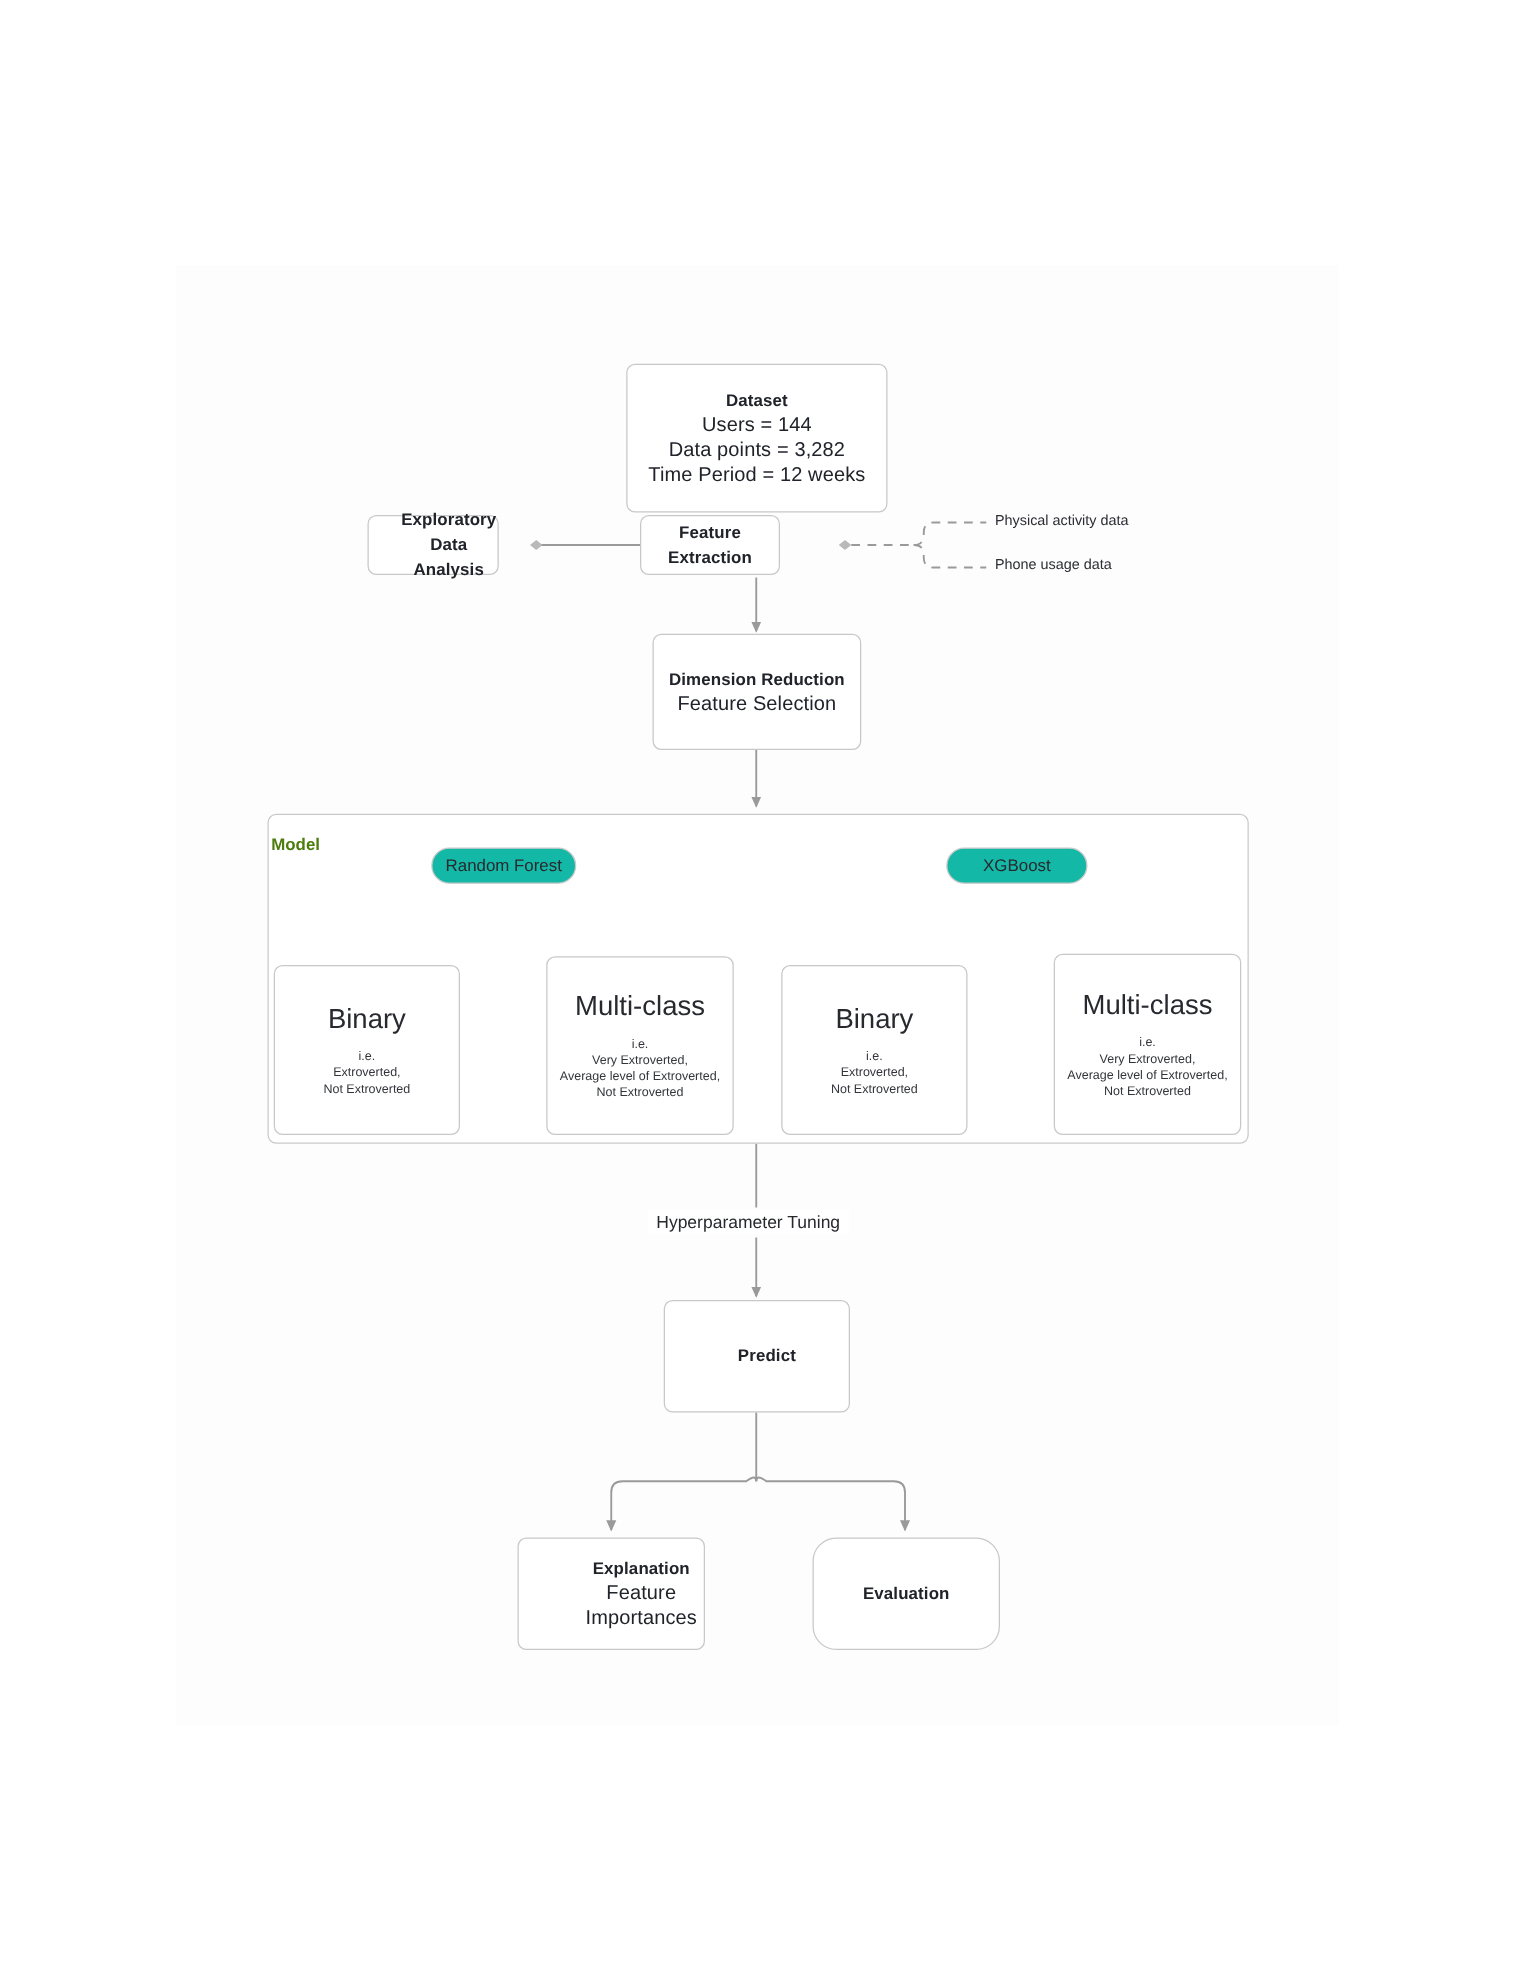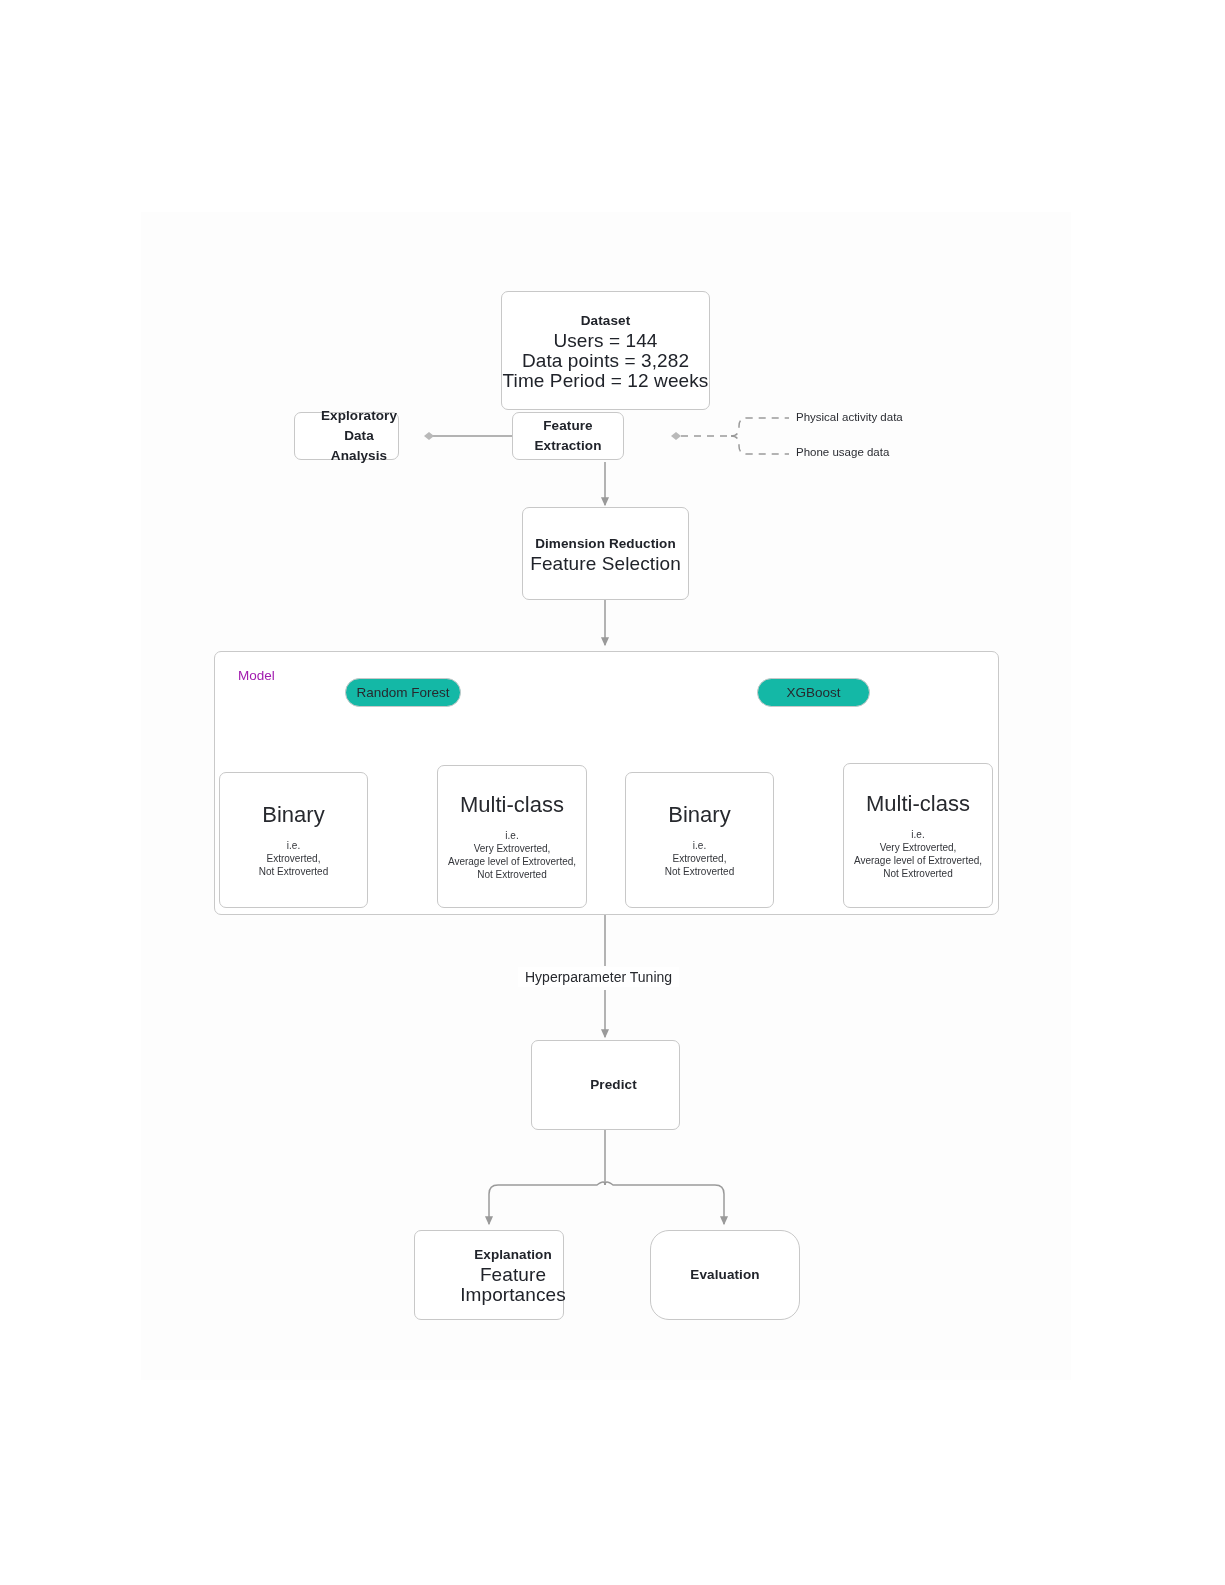--- a/index.html
+++ b/index.html
@@ -22,32 +22,32 @@
     background:#ffffff;
     border:1.4px solid #c8c8c8;
     border-radius:7px;
     box-sizing:border-box;
     display:flex;flex-direction:column;
     align-items:center;justify-content:center;
     color:#20232a;
     text-align:center;
   }
   .t-bold{font-weight:bold;font-size:13.5px;line-height:20px;letter-spacing:.1px;}
-  .t-reg{font-weight:400;font-size:19px;line-height:20px;letter-spacing:.1px;}
+  .t-reg{font-weight:400;font-size:16px;line-height:20px;letter-spacing:.1px;}
   .t-big{font-weight:400;font-size:22px;line-height:26px;color:#27292e;}
   .t-small{font-weight:400;font-size:10px;line-height:13px;color:#33353a;}
 
   #model-group{
     position:absolute;left:214px;top:651px;width:785px;height:264px;
     background:#ffffff;border:1.3px solid #c9c9c9;border-radius:7px;
     box-sizing:border-box;
   }
   #model-label{
-    position:absolute;left:238px;top:668px;
-    font-weight:normal;font-size:13.5px;color:#a21caf;
+    position:absolute;left:217px;top:668px;
+    font-weight:bold;font-size:13.5px;color:#4d7c0f;
   }
   .pill{
     position:absolute;background:#14b8a6;
     border:1.3px solid #c8c8c8;border-radius:15px;
     display:flex;align-items:center;justify-content:center;
     font-size:13.5px;color:#27292e;box-sizing:border-box;
   }
   .edge-label{
     position:absolute;background:#ffffff;
     font-size:14px;color:#27292e;padding:2px 7px;white-space:nowrap;

